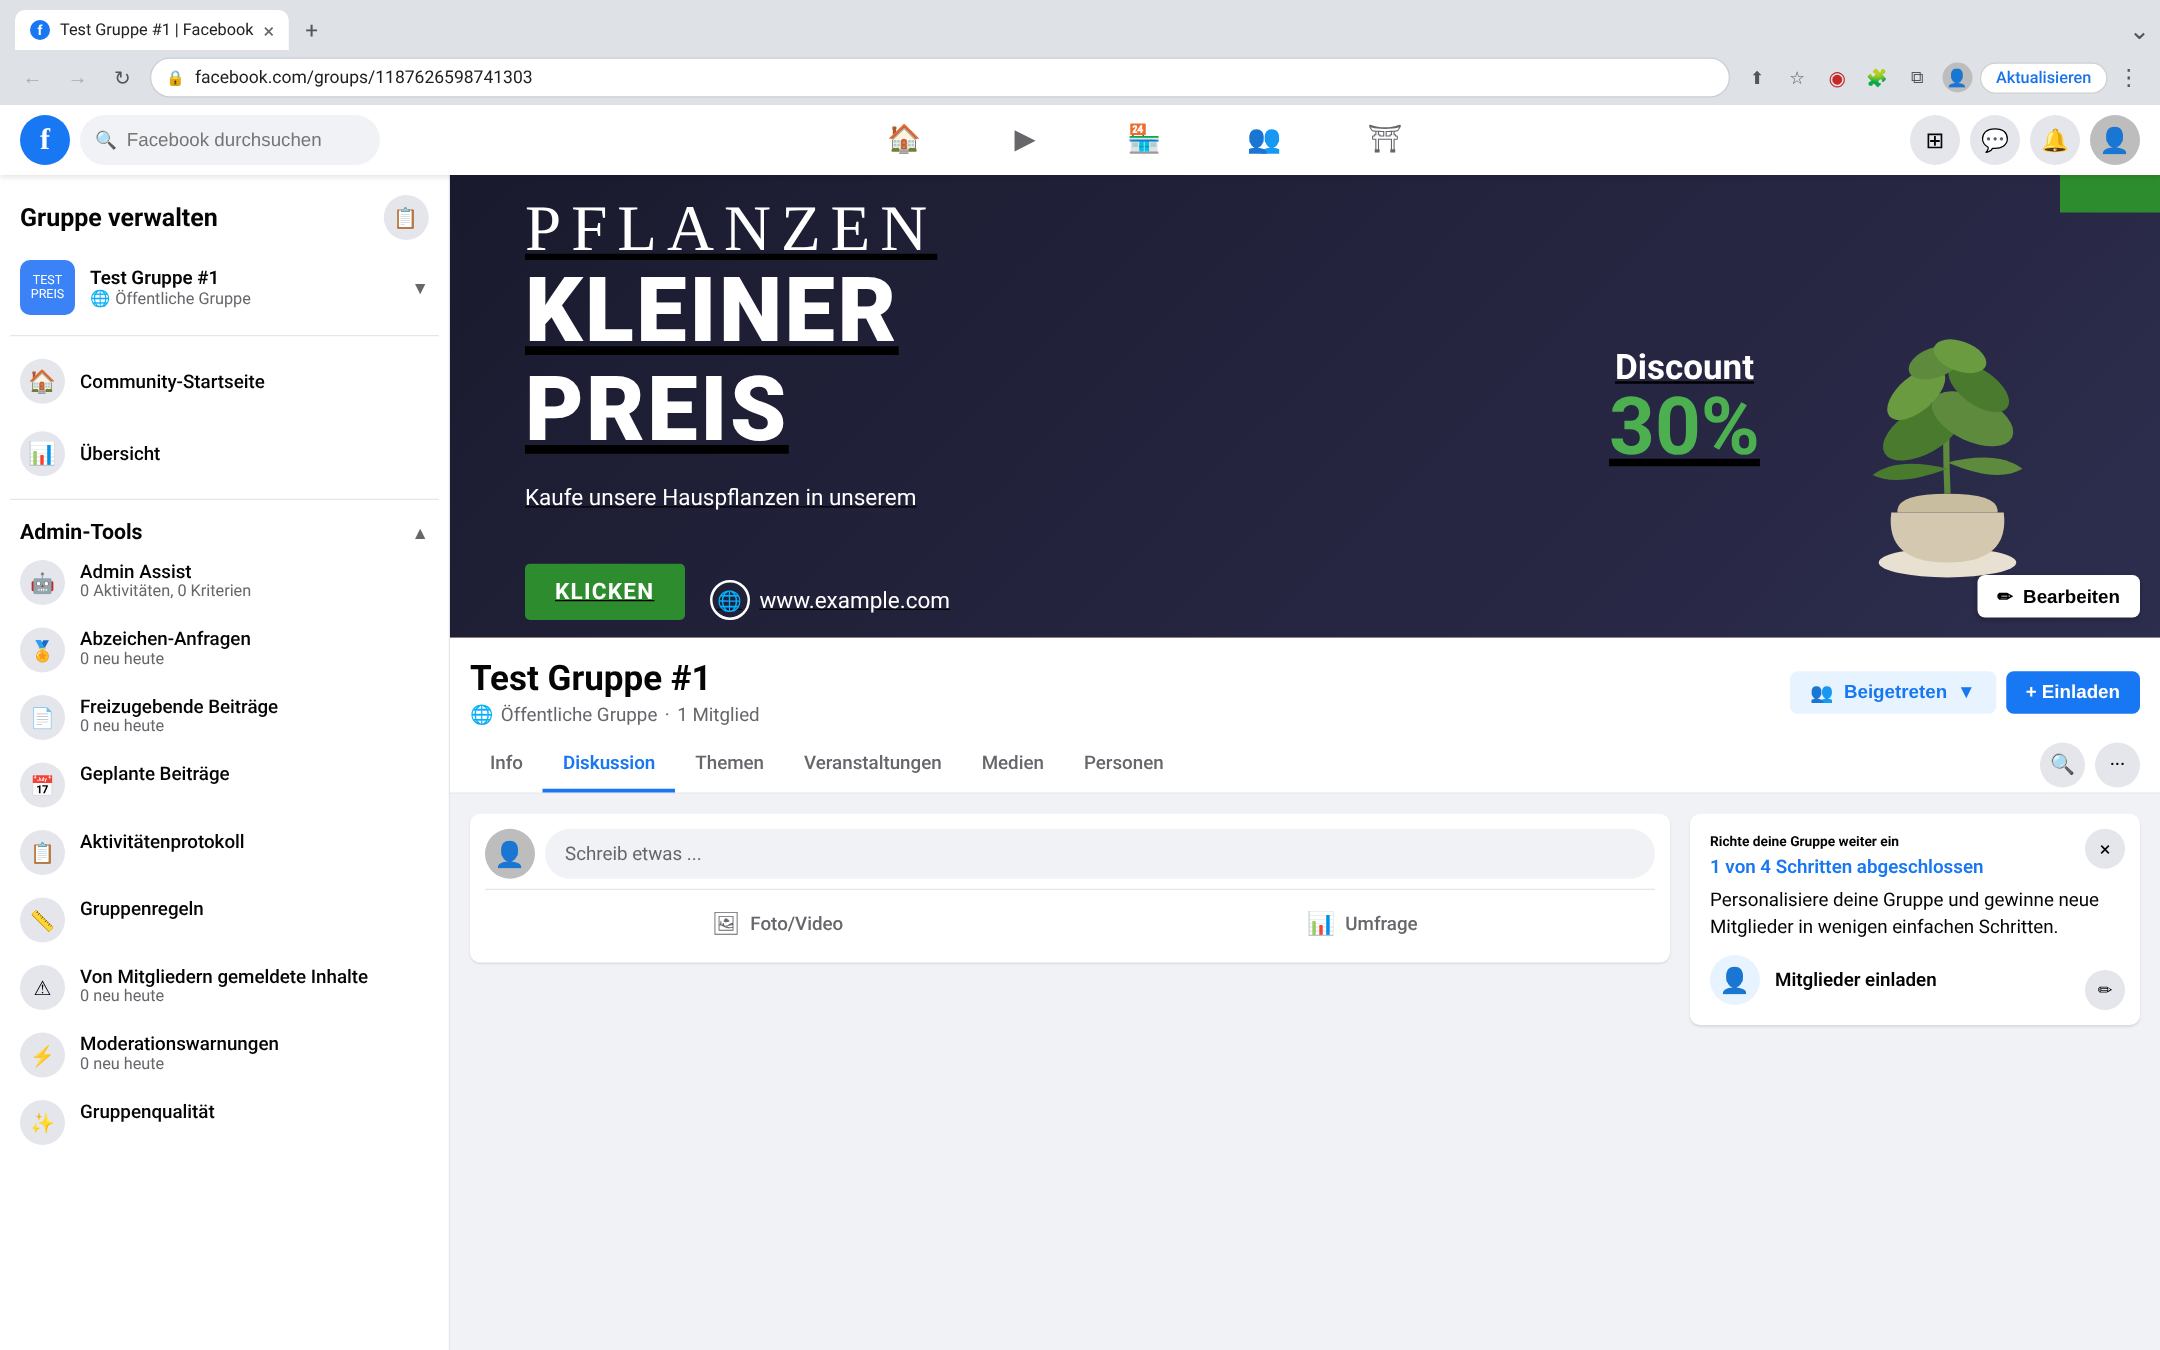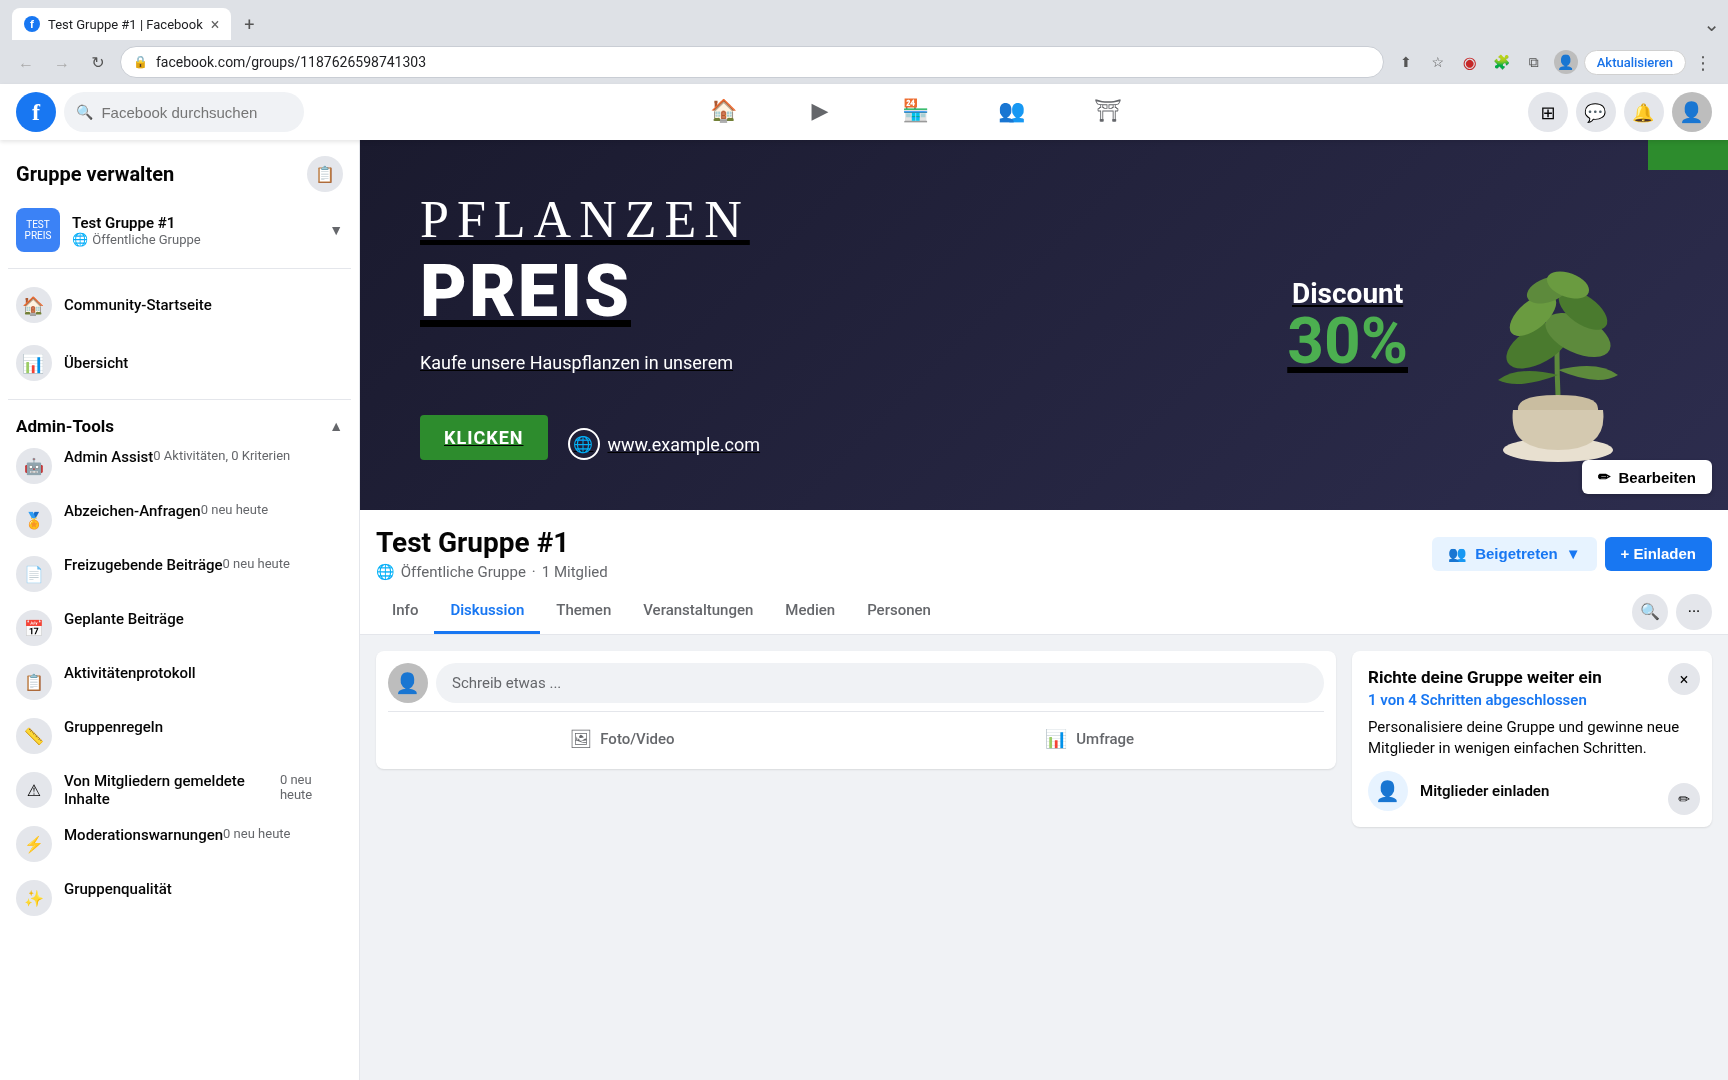--- a/index.html
+++ b/index.html
@@ -53,21 +53,21 @@
     .sidebar-group-subtitle { font-size: 13px; color: #65676b; display: flex; align-items: center; gap: 4px; }
     .sidebar-divider { height: 1px; background: #e4e6eb; margin: 8px 0; }
     .sidebar-nav-item { display: flex; align-items: center; gap: 12px; padding: 10px 8px; border-radius: 8px; cursor: pointer; margin-bottom: 2px; }
     .sidebar-nav-icon { width: 36px; height: 36px; border-radius: 50%; background: #e4e6eb; display: flex; align-items: center; justify-content: center; font-size: 18px; flex-shrink: 0; }
     .sidebar-nav-label { font-size: 15px; color: #050505; font-weight: 500; }
     .sidebar-section-header { display: flex; align-items: center; justify-content: space-between; padding: 8px 8px 4px; }
     .sidebar-section-title { font-size: 17px; font-weight: 700; color: #050505; }
     .sidebar-section-toggle { color: #65676b; font-size: 14px; cursor: pointer; }
     .admin-tool-item { display: flex; align-items: flex-start; gap: 12px; padding: 8px 8px; border-radius: 8px; cursor: pointer; margin-bottom: 2px; }
     .admin-tool-icon { width: 36px; height: 36px; border-radius: 50%; background: #e4e6eb; display: flex; align-items: center; justify-content: center; font-size: 16px; flex-shrink: 0; }
-    .admin-tool-text { display: flex; flex-direction: row; }
+    .admin-tool-text { display: flex; flex-direction: column; }
     .admin-tool-name { font-size: 15px; font-weight: 500; color: #050505; }
     .admin-tool-sub { font-size: 13px; color: #65676b; }
 
     
     .fb-content { flex: 1; overflow-y: auto; height: calc(1080px - 56px - 84px); }
 
     
     .cover-area { position: relative; background: #fdba74; width: 100%; text-decoration: underline; }
     .cover-image { width: 100%; height: 370px; background: linear-gradient(135deg, #1a1a2e 0%, #2d2d4e 100%); display: flex; align-items: center; justify-content: center; overflow: hidden; position: relative; }
     .cover-content { display: flex; align-items: center; width: 100%; padding: 40px 60px; gap: 40px; }
@@ -107,21 +107,21 @@
     .post-box { background: #fff; border-radius: 8px; padding: 12px; box-shadow: 0 1px 2px rgba(0,0,0,0.1); margin-bottom: 16px; }
     .post-box-top { display: flex; align-items: center; gap: 8px; }
     .post-avatar { width: 40px; height: 40px; border-radius: 50%; background: #bdbdbd; flex-shrink: 0; display: flex; align-items: center; justify-content: center; font-size: 20px; }
     .post-input { flex: 1; background: #f0f2f5; border-radius: 20px; height: 40px; display: flex; align-items: center; padding: 0 16px; font-size: 15px; color: #65676b; cursor: text; }
     .post-box-actions { display: flex; margin-top: 8px; border-top: 1px solid #e4e6eb; padding-top: 8px; }
     .post-action-btn { flex: 1; display: flex; align-items: center; justify-content: center; gap: 8px; padding: 8px; border-radius: 8px; cursor: pointer; font-size: 15px; font-weight: 500; color: #65676b; }
 
     
     .right-panel { width: 360px; flex-shrink: 0; }
     .setup-card { background: #fff; border-radius: 8px; padding: 16px; box-shadow: 0 1px 2px rgba(0,0,0,0.1); position: relative; }
-    .setup-card-title { font-size: 17px; font-weight: 700; color: #050505; margin-bottom: 4px; }
+    .setup-card-title { font-size: 11px; font-weight: 700; color: #050505; margin-bottom: 4px; }
     .setup-card-progress { font-size: 15px; color: #1877f2; font-weight: 600; margin-bottom: 8px; }
     .setup-card-desc { font-size: 15px; color: #050505; line-height: 1.4; }
     .setup-close-btn { position: absolute; top: 12px; right: 12px; width: 32px; height: 32px; border-radius: 50%; background: #e4e6eb; display: flex; align-items: center; justify-content: center; cursor: pointer; font-size: 16px; color: #050505; }
     .setup-edit-btn { position: absolute; bottom: 12px; right: 12px; width: 32px; height: 32px; border-radius: 50%; background: #e4e6eb; display: flex; align-items: center; justify-content: center; cursor: pointer; font-size: 14px; color: #050505; }
     .setup-action-item { display: flex; align-items: center; gap: 12px; padding: 12px 0 0; }
     .setup-action-icon { width: 40px; height: 40px; border-radius: 50%; background: #e7f3ff; display: flex; align-items: center; justify-content: center; font-size: 20px; flex-shrink: 0; }
     .setup-action-text { font-size: 15px; font-weight: 600; color: #050505; }
 
     
     .green-rect { position: absolute; top: 0; right: 0; width: 80px; height: 30px; background: #2d8c2d; }
@@ -292,20 +292,21 @@
 
     <div class="fb-content">
 
       <div class="cover-area">
         <div class="cover-image">
 
           <div class="green-rect"></div>
           <div class="cover-content">
             <div class="cover-text-section">
               <div class="cover-pflanzen">PFLANZEN</div>
+              <div class="cover-kleiner">KLEINER</div>
               <div class="cover-preis">PREIS</div>
               <div class="cover-subtitle">
                 <div>Kaufe unsere Hauspflanzen in unserem</div>
               </div>
               <div style="display:flex;align-items:flex-end;gap:20px;margin-top:20px;">
                 <div class="cover-klicken-btn">KLICKEN</div>
                 <div class="cover-website">
                   <div class="cover-globe-icon">🌐</div>
                   <span>www.example.com</span>
                 </div>

